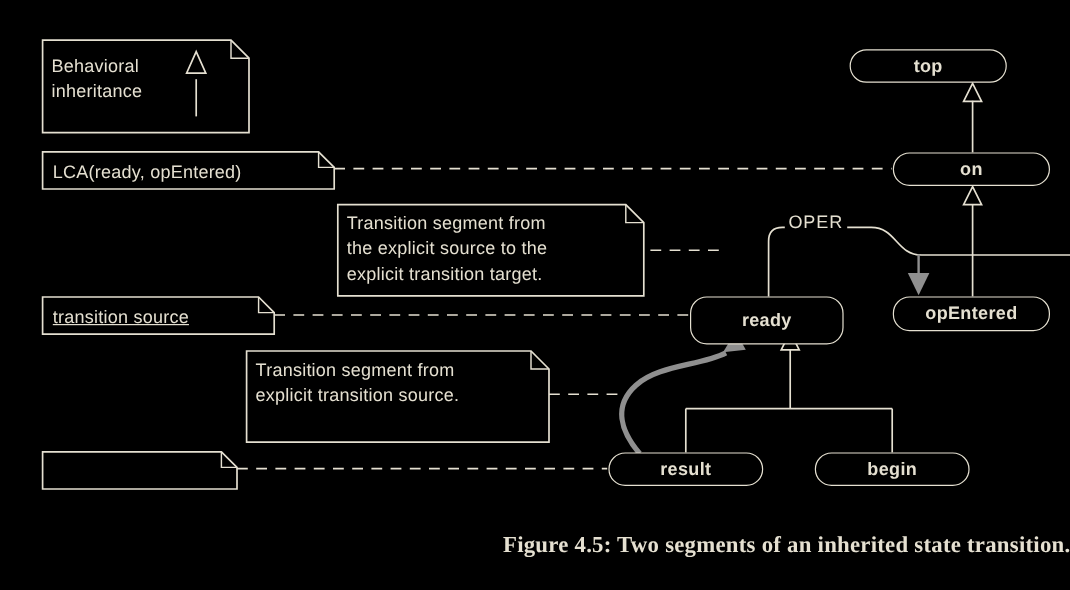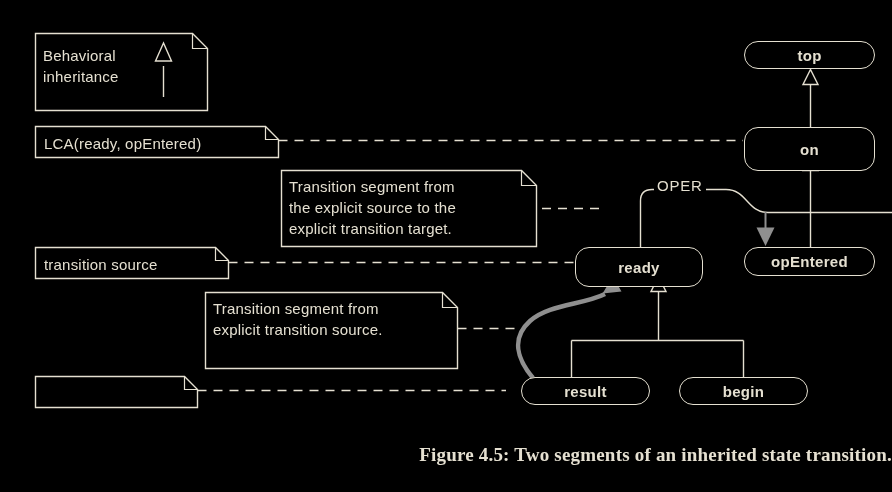--- a/index.html
+++ b/index.html
@@ -105,32 +105,32 @@
   </div>
 
   <div class="note-text" style="left:44px;top:133px;">LCA(ready, opEntered)</div>
 
   <div class="note-text" style="left:289px;top:176px;">
     <div>Transition segment from</div>
     <div>the explicit source to the</div>
     <div>explicit transition target.</div>
   </div>
 
-  <div class="note-text" style="left:44px;top:254px;">transition source</div>
+  <div class="note-text" style="left:44px;top:254px;text-decoration:underline;">transition source</div>
 
   <div class="note-text" style="left:213px;top:298px;">
     <div>Transition segment from</div>
     <div>explicit transition source.</div>
   </div>
 
 
   <div class="oper">OPER</div>
 
-  <div class="state" style="left:744px;top:41px;width:131px;height:28px;">top</div>
-  <div class="state" style="left:744px;top:127px;width:131px;height:44px;">on</div>
+  <div class="state" style="left:708px;top:41px;width:131px;height:28px;">top</div>
+  <div class="state" style="left:744px;top:127px;width:131px;height:28px;">on</div>
   <div class="state" style="left:575px;top:247px;width:128px;height:40px;">ready</div>
   <div class="state" style="left:744px;top:247px;width:131px;height:29px;">opEntered</div>
-  <div class="state" style="left:521px;top:377px;width:129px;height:28px;">result</div>
+  <div class="state" style="left:507px;top:377px;width:129px;height:28px;">result</div>
   <div class="state" style="left:679px;top:377px;width:129px;height:28px;">begin</div>
 
   <div class="caption">Figure 4.5: Two segments of an inherited state transition.</div>
 
 </div>
 
 </body></html>

